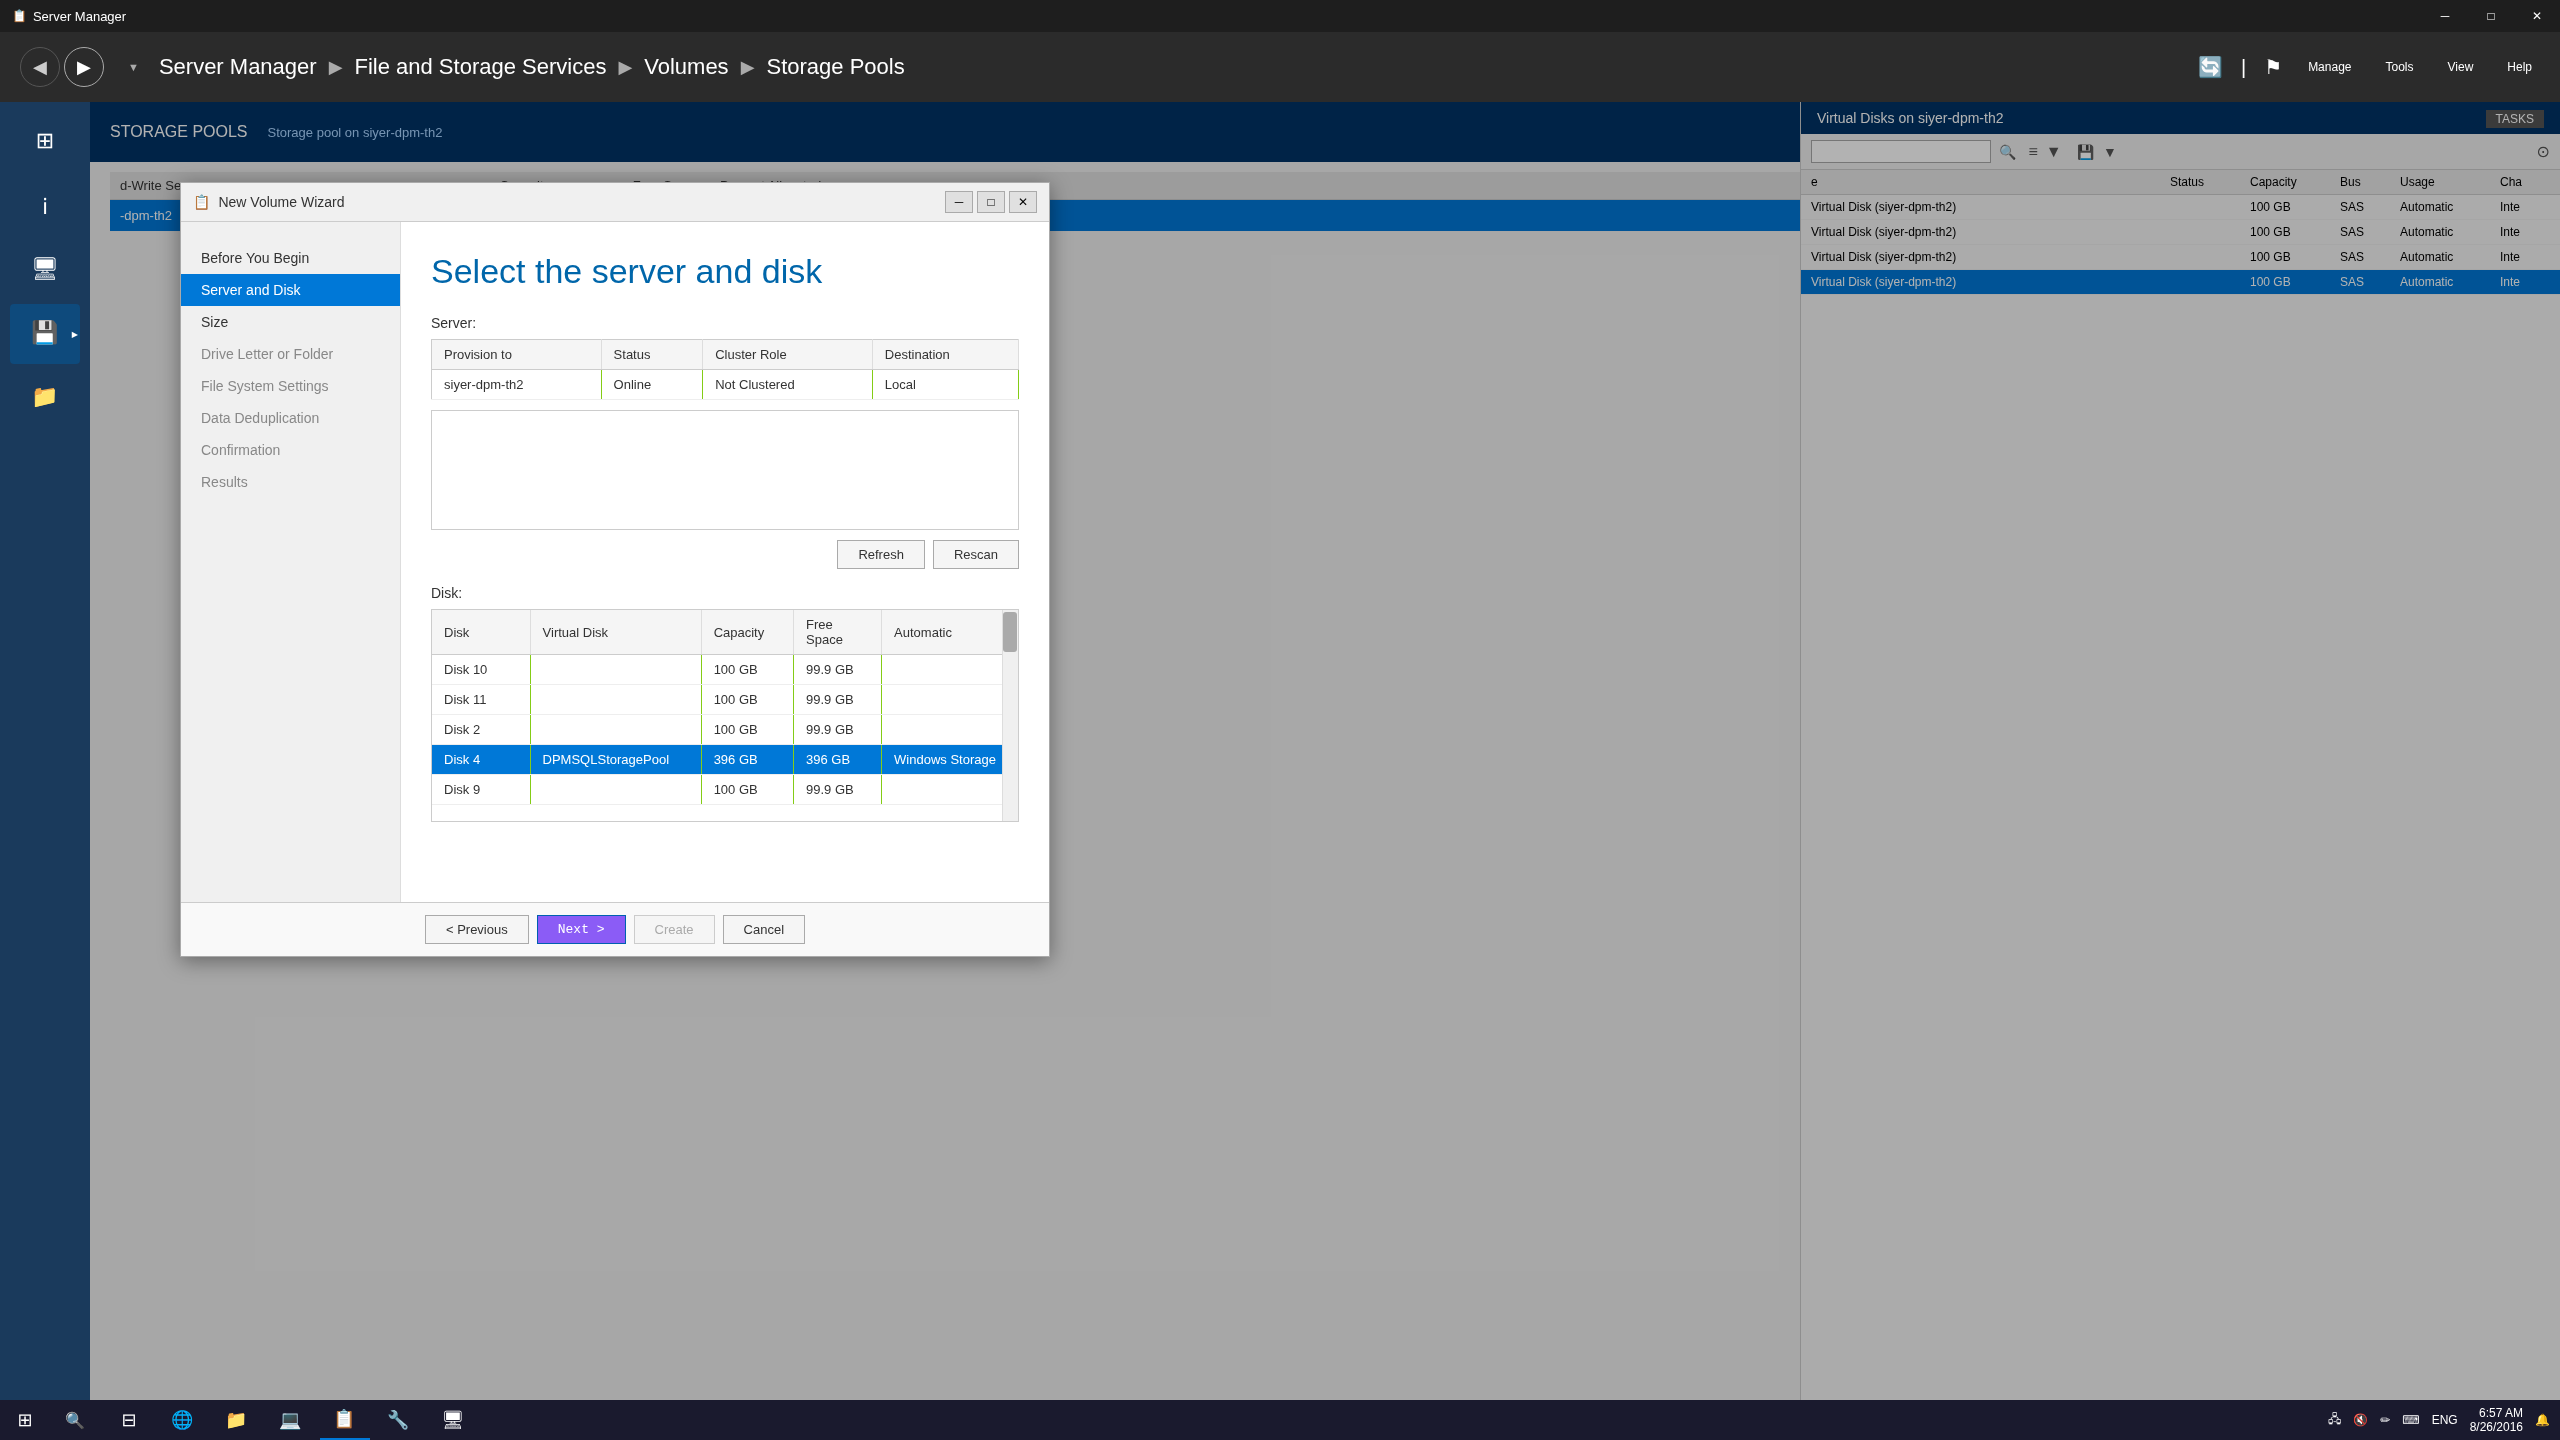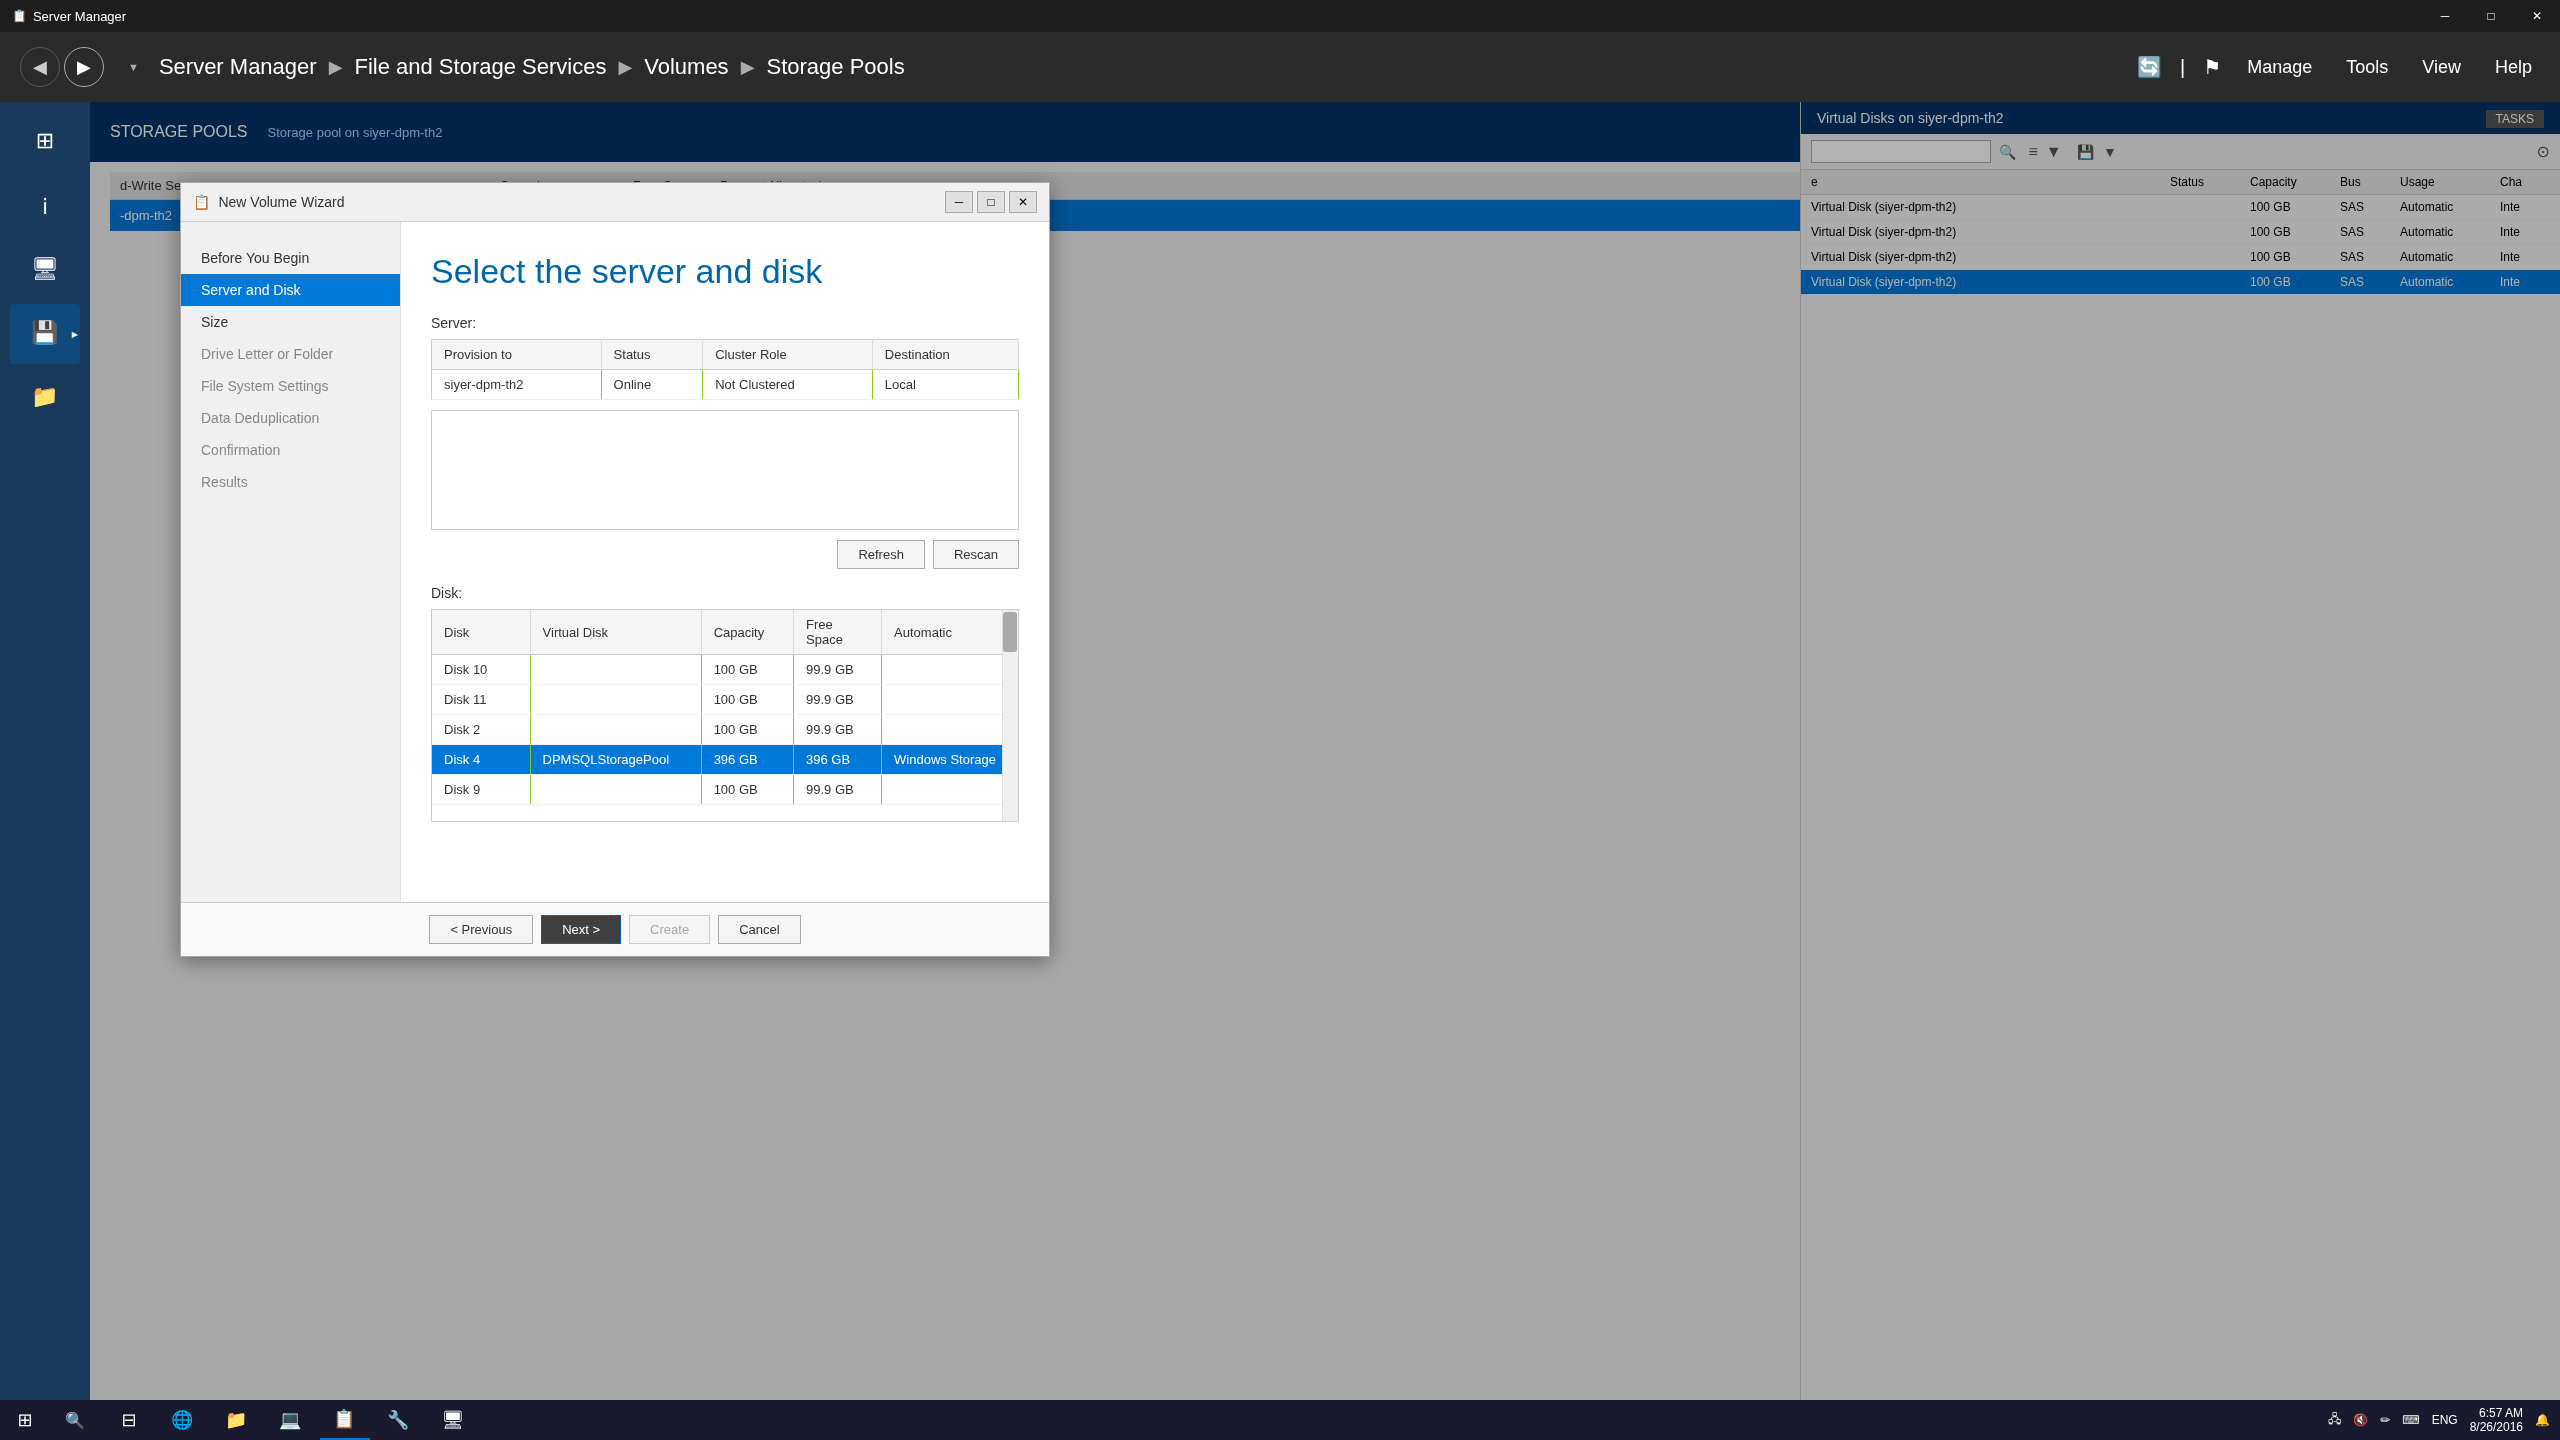--- a/index.html
+++ b/index.html
@@ -86,21 +86,21 @@
       flex: 1;
     }
     .nav-breadcrumb .sep { color: #aaa; font-size: 18px; }
     .nav-right {
       display: flex;
       align-items: center;
       gap: 18px;
     }
     .nav-right-btn {
       color: #fff;
-      font-size: 18px;
+      font-size: 12px;
       cursor: pointer;
       padding: 4px 8px;
     }
     .nav-icon-btn {
       color: #fff;
       font-size: 20px;
       cursor: pointer;
     }
 
     
@@ -317,23 +317,24 @@
     }
     .btn {
       padding: 6px 20px;
       font-size: 13px;
       border: 1px solid #aaa;
       background: #f5f5f5;
       cursor: pointer;
       color: #333;
     }
     .btn-primary {
-      background: #404040;
+      background: #8b5cf6;
       color: #fff;
       border-color: #0060b0;
+      font-family: Liberation Mono, monospace;
     }
     .btn-disabled {
       color: #aaa;
       border-color: #ccc;
       cursor: default;
     }
 
     .disk-section-label {
       font-size: 14px;
       color: #333;

